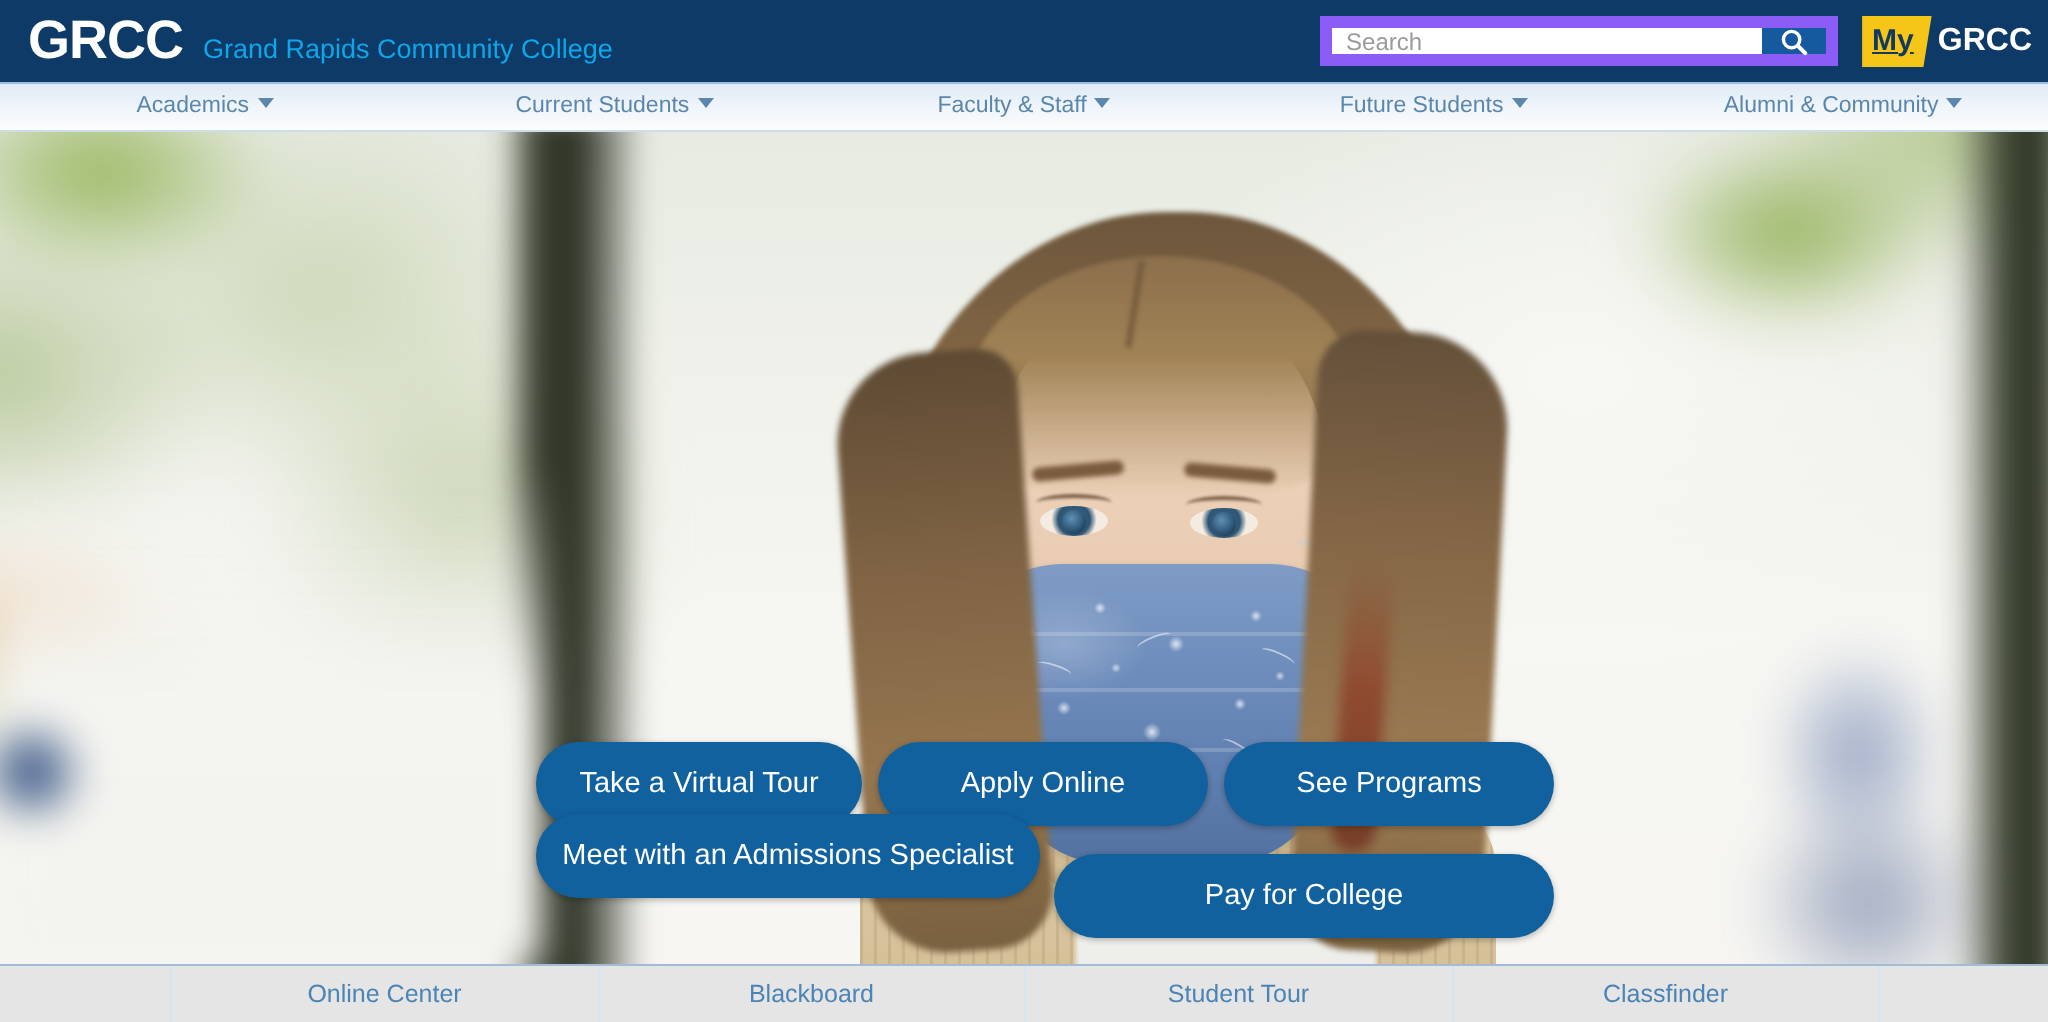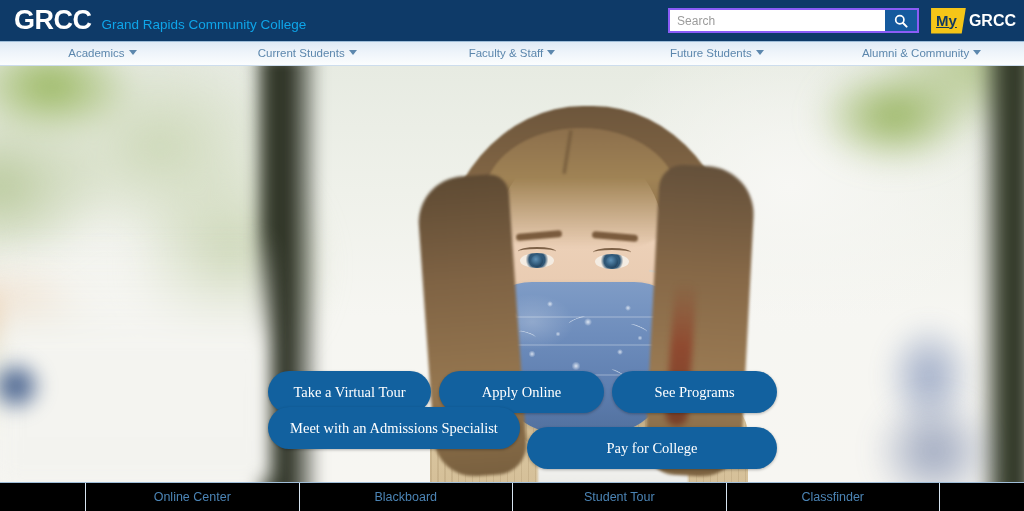--- a/index.html
+++ b/index.html
@@ -36,21 +36,21 @@
   }
 
   .header-right {
     margin-left: auto;
     display: flex; align-items: center;
     padding-right: 8px;
   }
   .search-wrap {
     display: flex; align-items: stretch;
     height: 25px;
-    border: 2px solid #8b5cf6;
+    border: 6px solid #8b5cf6;
     background: #ffffff;
   }
   .search-input {
     width: 215px; height: 100%;
     border: none; outline: none;
     padding: 0 7px;
     font-family: "Liberation Sans", sans-serif;
     font-size: 12px;
     color: #333;
     background: #ffffff;
@@ -360,39 +360,39 @@
 
   
   .hero-buttons { position: absolute; left: 0; top: 0; width: 1024px; height: 416px; }
   .hbtn {
     position: absolute;
     height: 42px;
     background: #12619f;
     color: #ffffff;
     border: none;
     border-radius: 21px;
-    font-family: Liberation Serif, serif;
+    font-family: Liberation Sans, sans-serif;
     font-size: 14.5px;
     cursor: pointer;
     display: flex; align-items: center; justify-content: center;
     white-space: nowrap;
     box-shadow: 0 1px 3px rgba(0,0,0,.28);
     padding: 0 16px;
   }
   .hbtn.b0 { left: 268px; top: 305px; width: 163px; }
   .hbtn.b1 { left: 439px; top: 305px; width: 165px; }
   .hbtn.b2 { left: 612px; top: 305px; width: 165px; }
   .hbtn.b3 { left: 268px; top: 341px; width: 252px; }
   .hbtn.b4 { left: 527px; top: 361px; width: 250px; }
 
   
   .quicklinks {
     position: absolute; top: 482px; left: 0;
     width: 1024px; height: 29px;
-    background: #000000;
+    background: #e5e5e5;
     border-top: 1px solid #9fbdd8;
     display: flex; align-items: center;
   }
   .ql-item {
     flex: 1;
     text-align: center;
     color: #4b84b5;
     font-size: 12.5px;
     cursor: pointer;
     white-space: nowrap;

